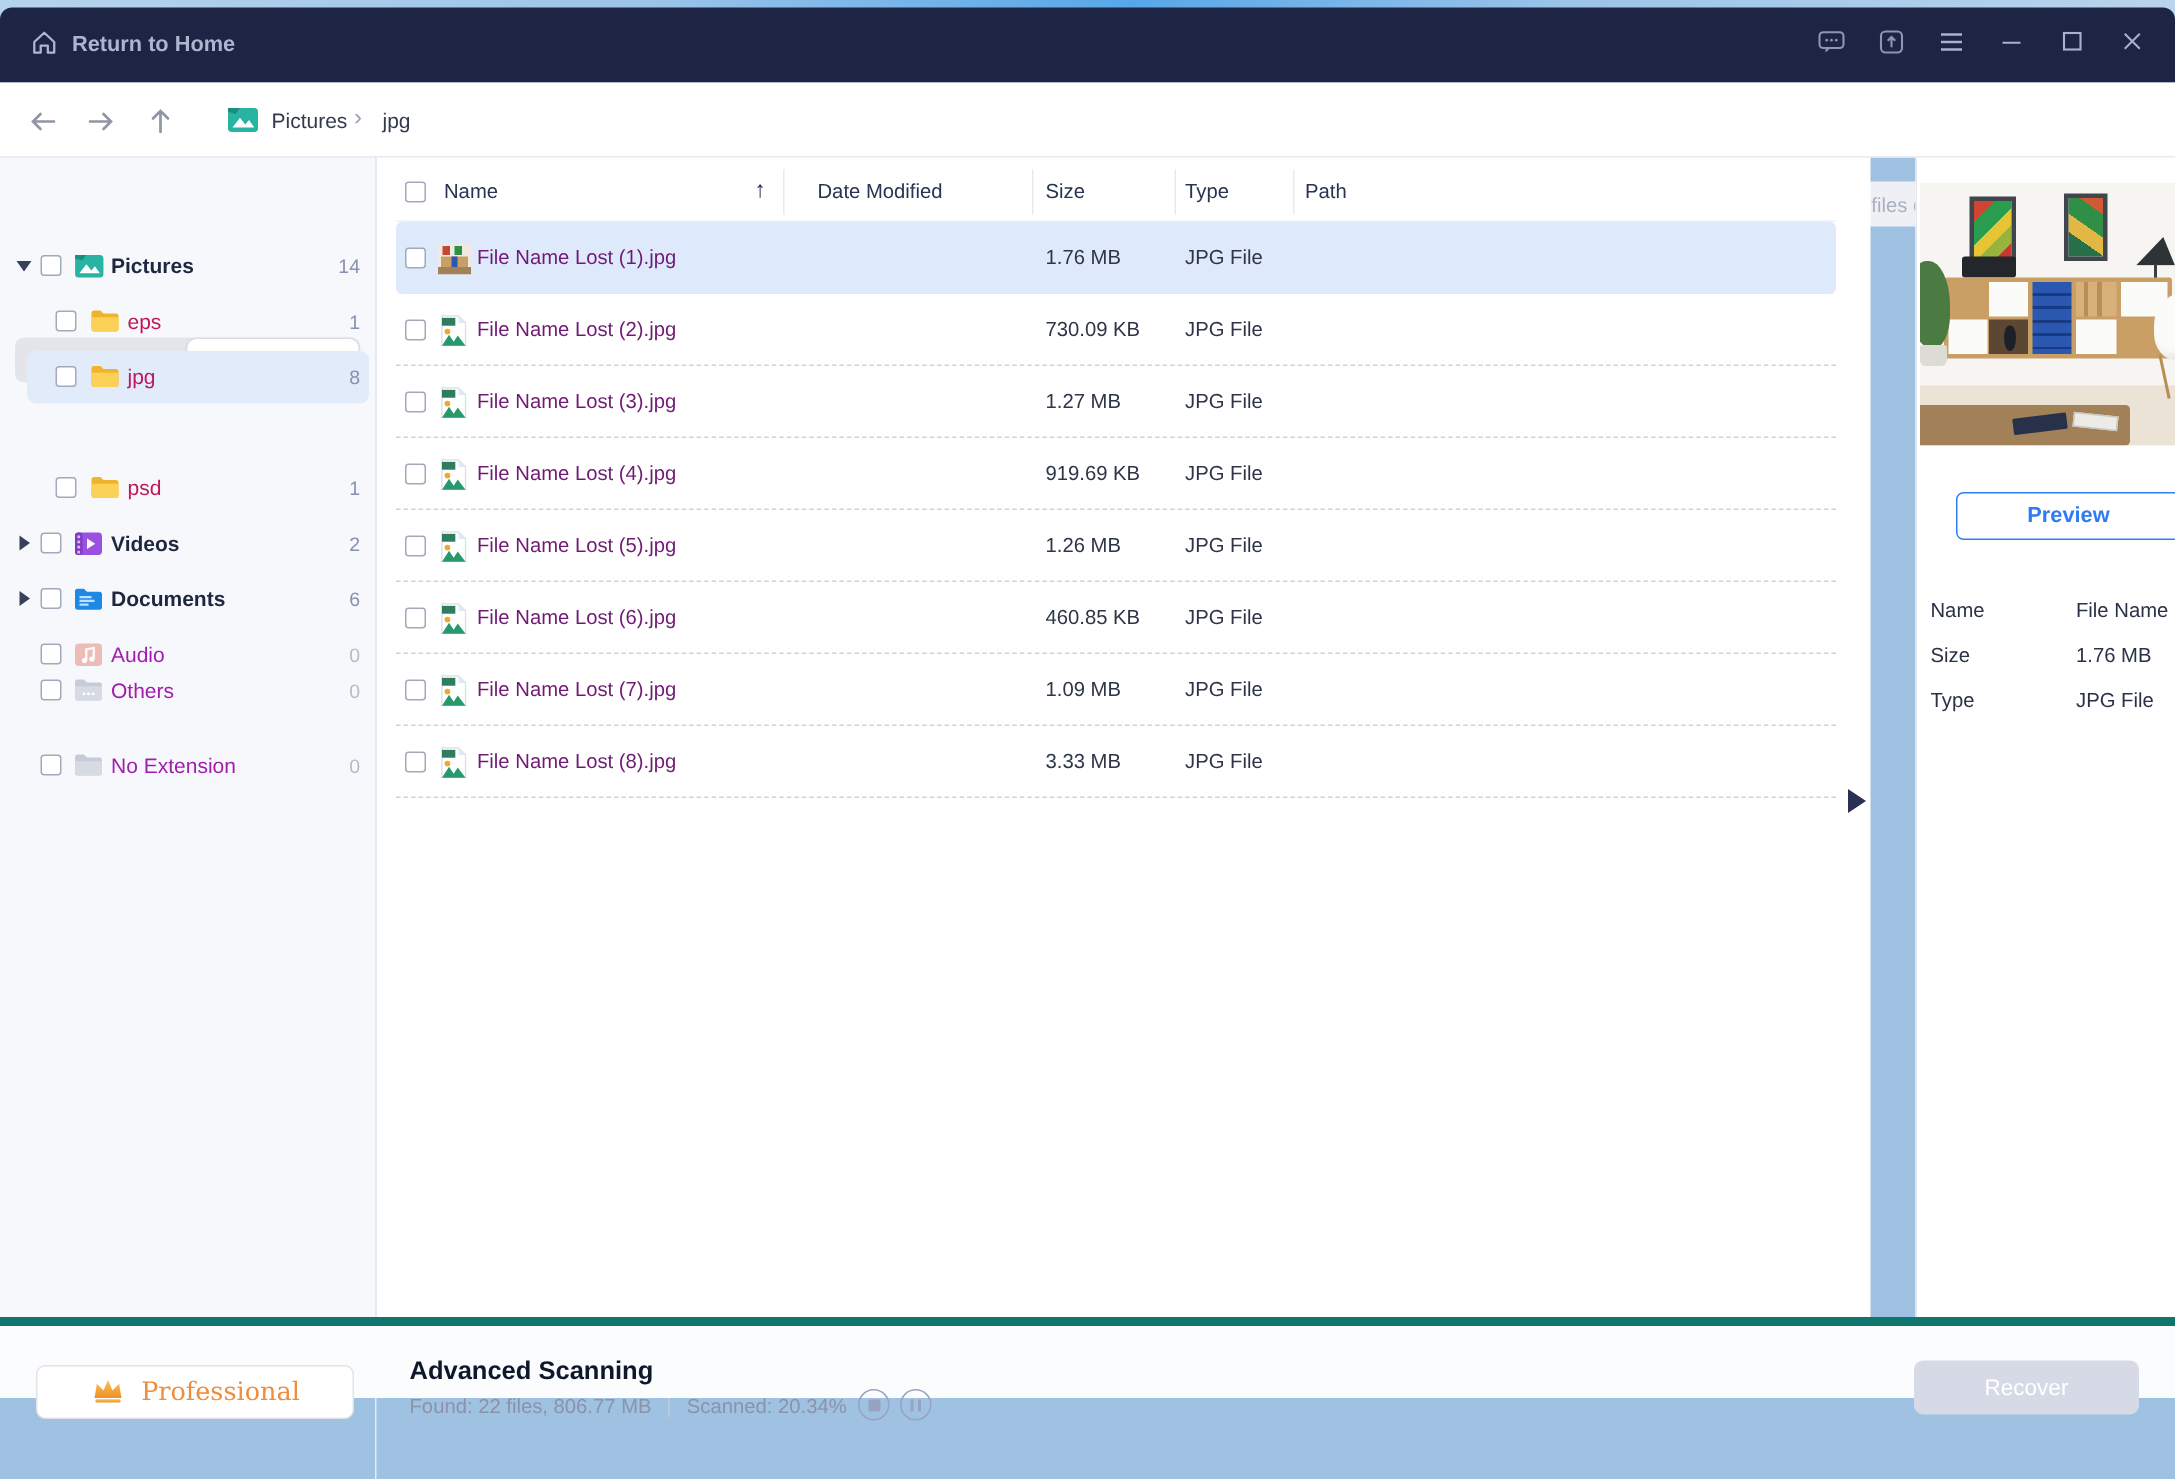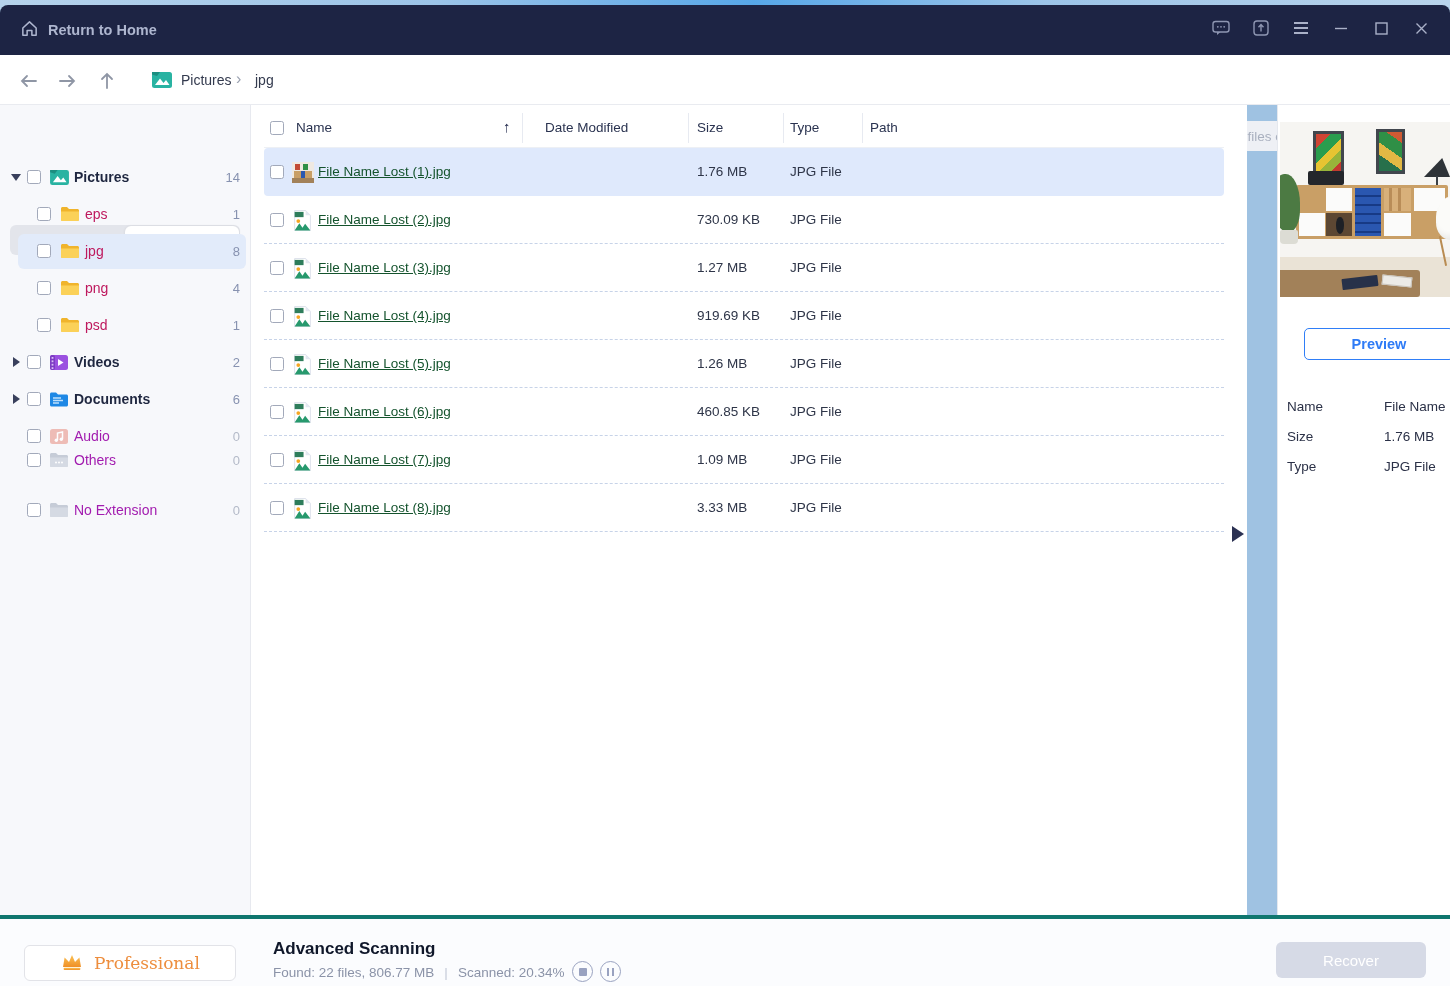--- a/index.html
+++ b/index.html
@@ -66,21 +66,21 @@
   .th { position:absolute; top:12px; font-size:13.5px; color:#2a3350; cursor:pointer; }
   .th-name { left:32px; } .th-date { left:281px; } .th-size { left:433px; } .th-type { left:526px; } .th-path { left:606px; }
   .sort-ic { position:absolute; left:239px; top:10px; font-size:15px; font-weight:700; color:#1b2347; cursor:pointer; }
   .colsep { position:absolute; top:113px; width:1px; height:30px; background:#e7eaf1; }
   .cs1 { left:522px; } .cs2 { left:688px; } .cs3 { left:783px; } .cs4 { left:862px; }
   .row { position:absolute; left:264px; width:960px; height:48px; cursor:pointer; }
   .row.dash { border-bottom:1px dashed #c7d3e8; }
   .row.selected { background:#dfe9fc; border-radius:4px; }
   .row .cb { left:6px; top:17px; }
   .row-ic { position:absolute; left:28px; top:14px; width:22px; height:21px; }
-  .fname { position:absolute; left:54px; top:16px; font-size:13.5px; color:#14532d;text-decoration:underline; }
+  .fname { position:absolute; left:54px; top:16px; font-size:13.5px; color:#701a75; }
   .fsize { position:absolute; left:433px; top:16px; font-size:13.5px; color:#2e3548; }
   .ftype { position:absolute; left:526px; top:16px; font-size:13.5px; color:#2e3548; }
   .collapse-handle { position:absolute; left:1232px; top:526px; width:0; height:0;
     border-top:8px solid transparent; border-bottom:8px solid transparent; border-left:12px solid #2b3152; cursor:pointer; }
 
   
   .rightpanel { position:absolute; left:1247px; top:105px; width:203px; height:810px; background:#ffffff; border-left:1px solid #e5e8ee;margin-left:30px; }
   .room { position:absolute; left:2px; top:17px; width:196px; height:175px; background:#f6f5f2; overflow:hidden; }
   .room div { position:absolute; }
   .rm-floor { left:0; bottom:0; width:196px; height:40px; background:#eae3d6; }
@@ -111,21 +111,21 @@
   .rm-plant { left:-8px; top:52px; width:28px; height:58px; background:#4c7a43; border-radius:46% 54% 40% 60%; }
   .rm-pot { left:0px; top:108px; width:18px; height:14px; background:#dcdcd4; border-radius:2px 2px 4px 4px; }
   .preview-btn { position:absolute; left:26px; top:223px; width:150px; height:32px; background:#ffffff;
     border:1px solid #2f7ef7; border-radius:5px; color:#2e7bf6; font-size:14.5px; font-weight:600;
     display:flex; align-items:center; justify-content:center; cursor:pointer; }
   .pv-field { position:absolute; left:0; width:203px; height:16px; }
   .pv-label { position:absolute; left:9px; top:0; font-size:13.5px; color:#2b3147; }
   .pv-value { position:absolute; left:106px; top:0; font-size:13.5px; color:#2b3147; white-space:nowrap; }
 
   
-  .bottombar { position:absolute; left:0; top:915px; width:1450px; height:71px; background:#fbfcfe; border-top:4px solid #0f766e; }
+  .bottombar { position:absolute; left:0; top:878px; width:1450px; height:54px; background:#fbfcfe; border-top:6px solid #0f766e; }
   .pro-btn { position:absolute; left:24px; top:26px; width:212px; height:36px; background:#ffffff;
     border:1px solid #e2e3e8; border-radius:6px; display:flex; align-items:center; justify-content:center; gap:10px; cursor:pointer; }
   .pro-label { font-family:"DejaVu Serif", serif; font-size:17px; color:#ed8d3d; }
   .scan-title { position:absolute; left:273px; top:20px; font-size:17px; font-weight:700; color:#0f172a; }
   .scan-status { position:absolute; left:273px; top:46px; font-size:13.5px; color:#8b93a8; display:flex; gap:10px; align-items:center; }
   .scan-sep { color:#c3c9d6; }
   .scan-ctl { position:absolute; top:42px; width:21px; height:21px; border:1.5px solid #99a2c0; border-radius:50%;
     display:flex; align-items:center; justify-content:center; cursor:pointer; }
   .ctl-stop { left:572px; } .ctl-pause { left:600px; }
   .stop-sq { width:8px; height:8px; background:#99a2c0; border-radius:1px; }
@@ -290,31 +290,20 @@
       <span class="tree-ic ic-l2">
         <svg width="20" height="16" viewBox="0 0 20 16">
             <path d="M1 2.5 C1 1.7 1.7 1 2.5 1 H7 L9 3 H17.5 C18.3 3 19 3.7 19 4.5 V13.5 C19 14.3 18.3 15 17.5 15 H2.5 C1.7 15 1 14.3 1 13.5 Z" fill="#f0b42c"></path>
             <path d="M1 5.5 H19 V13.5 C19 14.3 18.3 15 17.5 15 H2.5 C1.7 15 1 14.3 1 13.5 Z" fill="#fbd158"></path>
           </svg>
       </span>
       <span class="tree-lbl lbl-l2">jpg</span>
       <span class="tree-cnt">8</span>
     </div>
 
-    <div class="tree-item" style="top:165px">
-      <span class="cb cb-l2"></span>
-      <span class="tree-ic ic-l2">
-        <svg width="20" height="16" viewBox="0 0 20 16">
-            <path d="M1 2.5 C1 1.7 1.7 1 2.5 1 H7 L9 3 H17.5 C18.3 3 19 3.7 19 4.5 V13.5 C19 14.3 18.3 15 17.5 15 H2.5 C1.7 15 1 14.3 1 13.5 Z" fill="#f0b42c"></path>
-            <path d="M1 5.5 H19 V13.5 C19 14.3 18.3 15 17.5 15 H2.5 C1.7 15 1 14.3 1 13.5 Z" fill="#fbd158"></path>
-          </svg>
-      </span>
-      <span class="tree-lbl lbl-l2">png</span>
-      <span class="tree-cnt">4</span>
-    </div>
 
     <div class="tree-item" style="top:202px">
       <span class="cb cb-l2"></span>
       <span class="tree-ic ic-l2">
         <svg width="20" height="16" viewBox="0 0 20 16">
             <path d="M1 2.5 C1 1.7 1.7 1 2.5 1 H7 L9 3 H17.5 C18.3 3 19 3.7 19 4.5 V13.5 C19 14.3 18.3 15 17.5 15 H2.5 C1.7 15 1 14.3 1 13.5 Z" fill="#f0b42c"></path>
             <path d="M1 5.5 H19 V13.5 C19 14.3 18.3 15 17.5 15 H2.5 C1.7 15 1 14.3 1 13.5 Z" fill="#fbd158"></path>
           </svg>
       </span>
       <span class="tree-lbl lbl-l2">psd</span>

